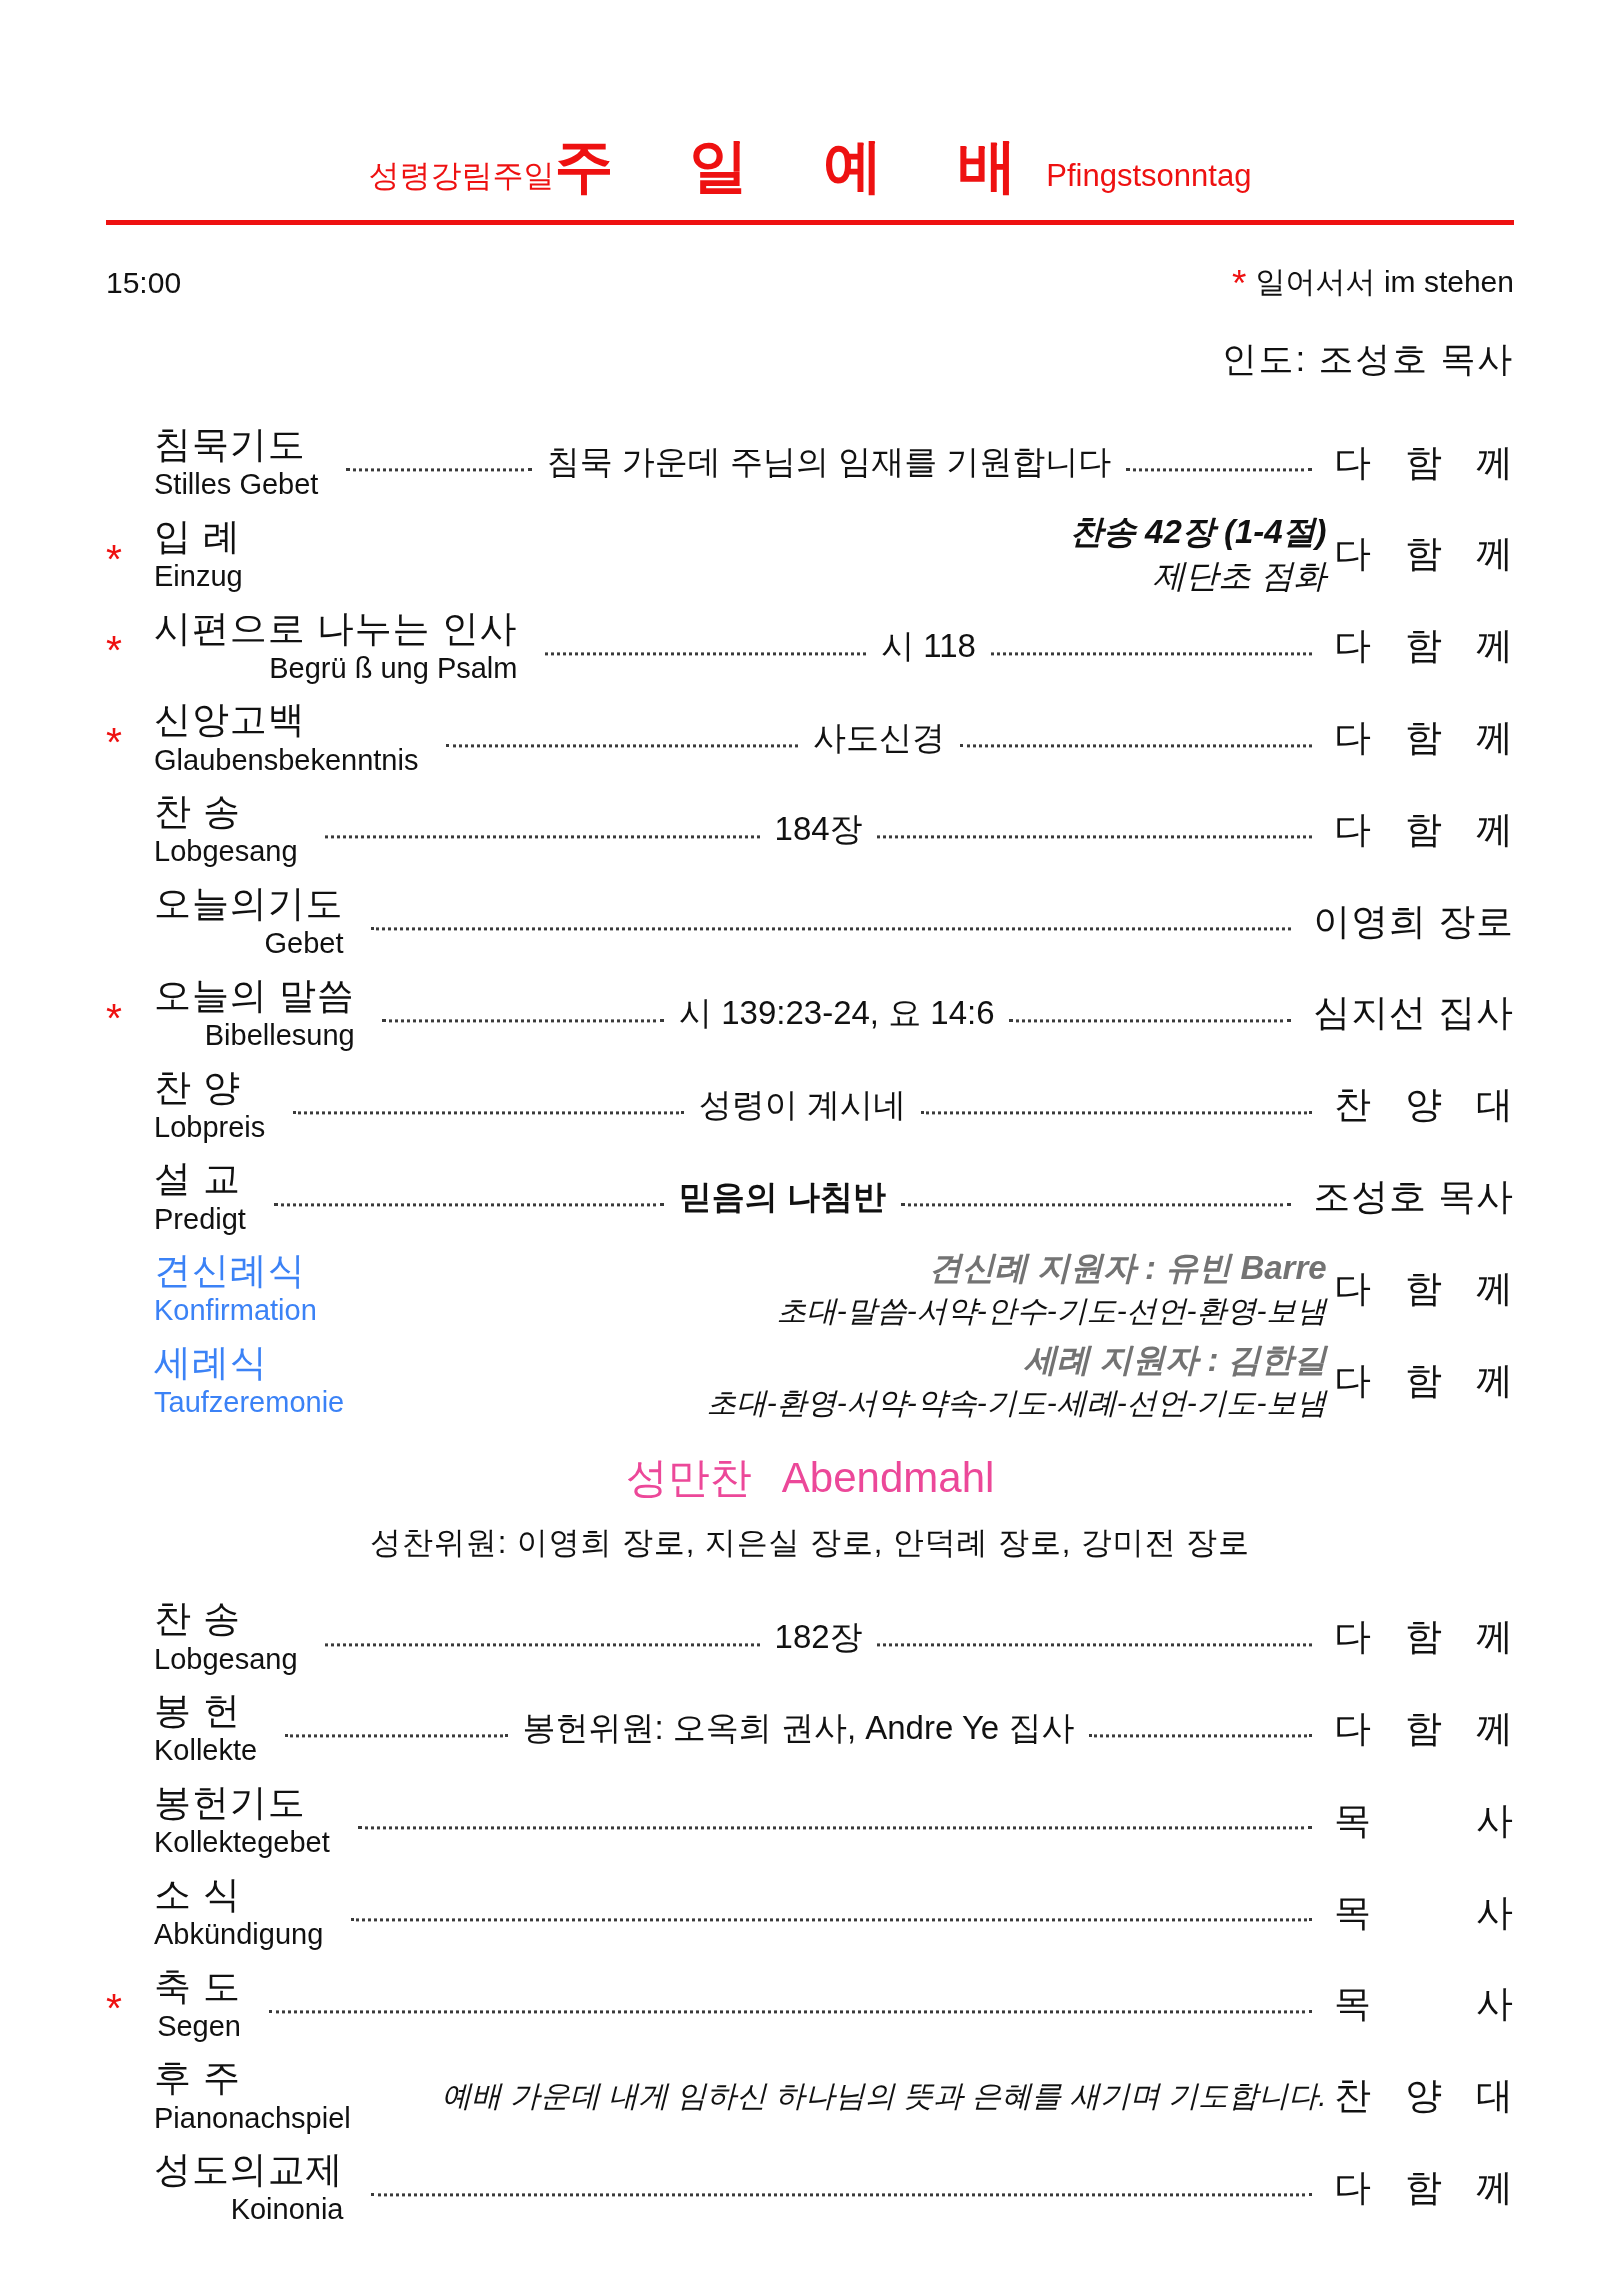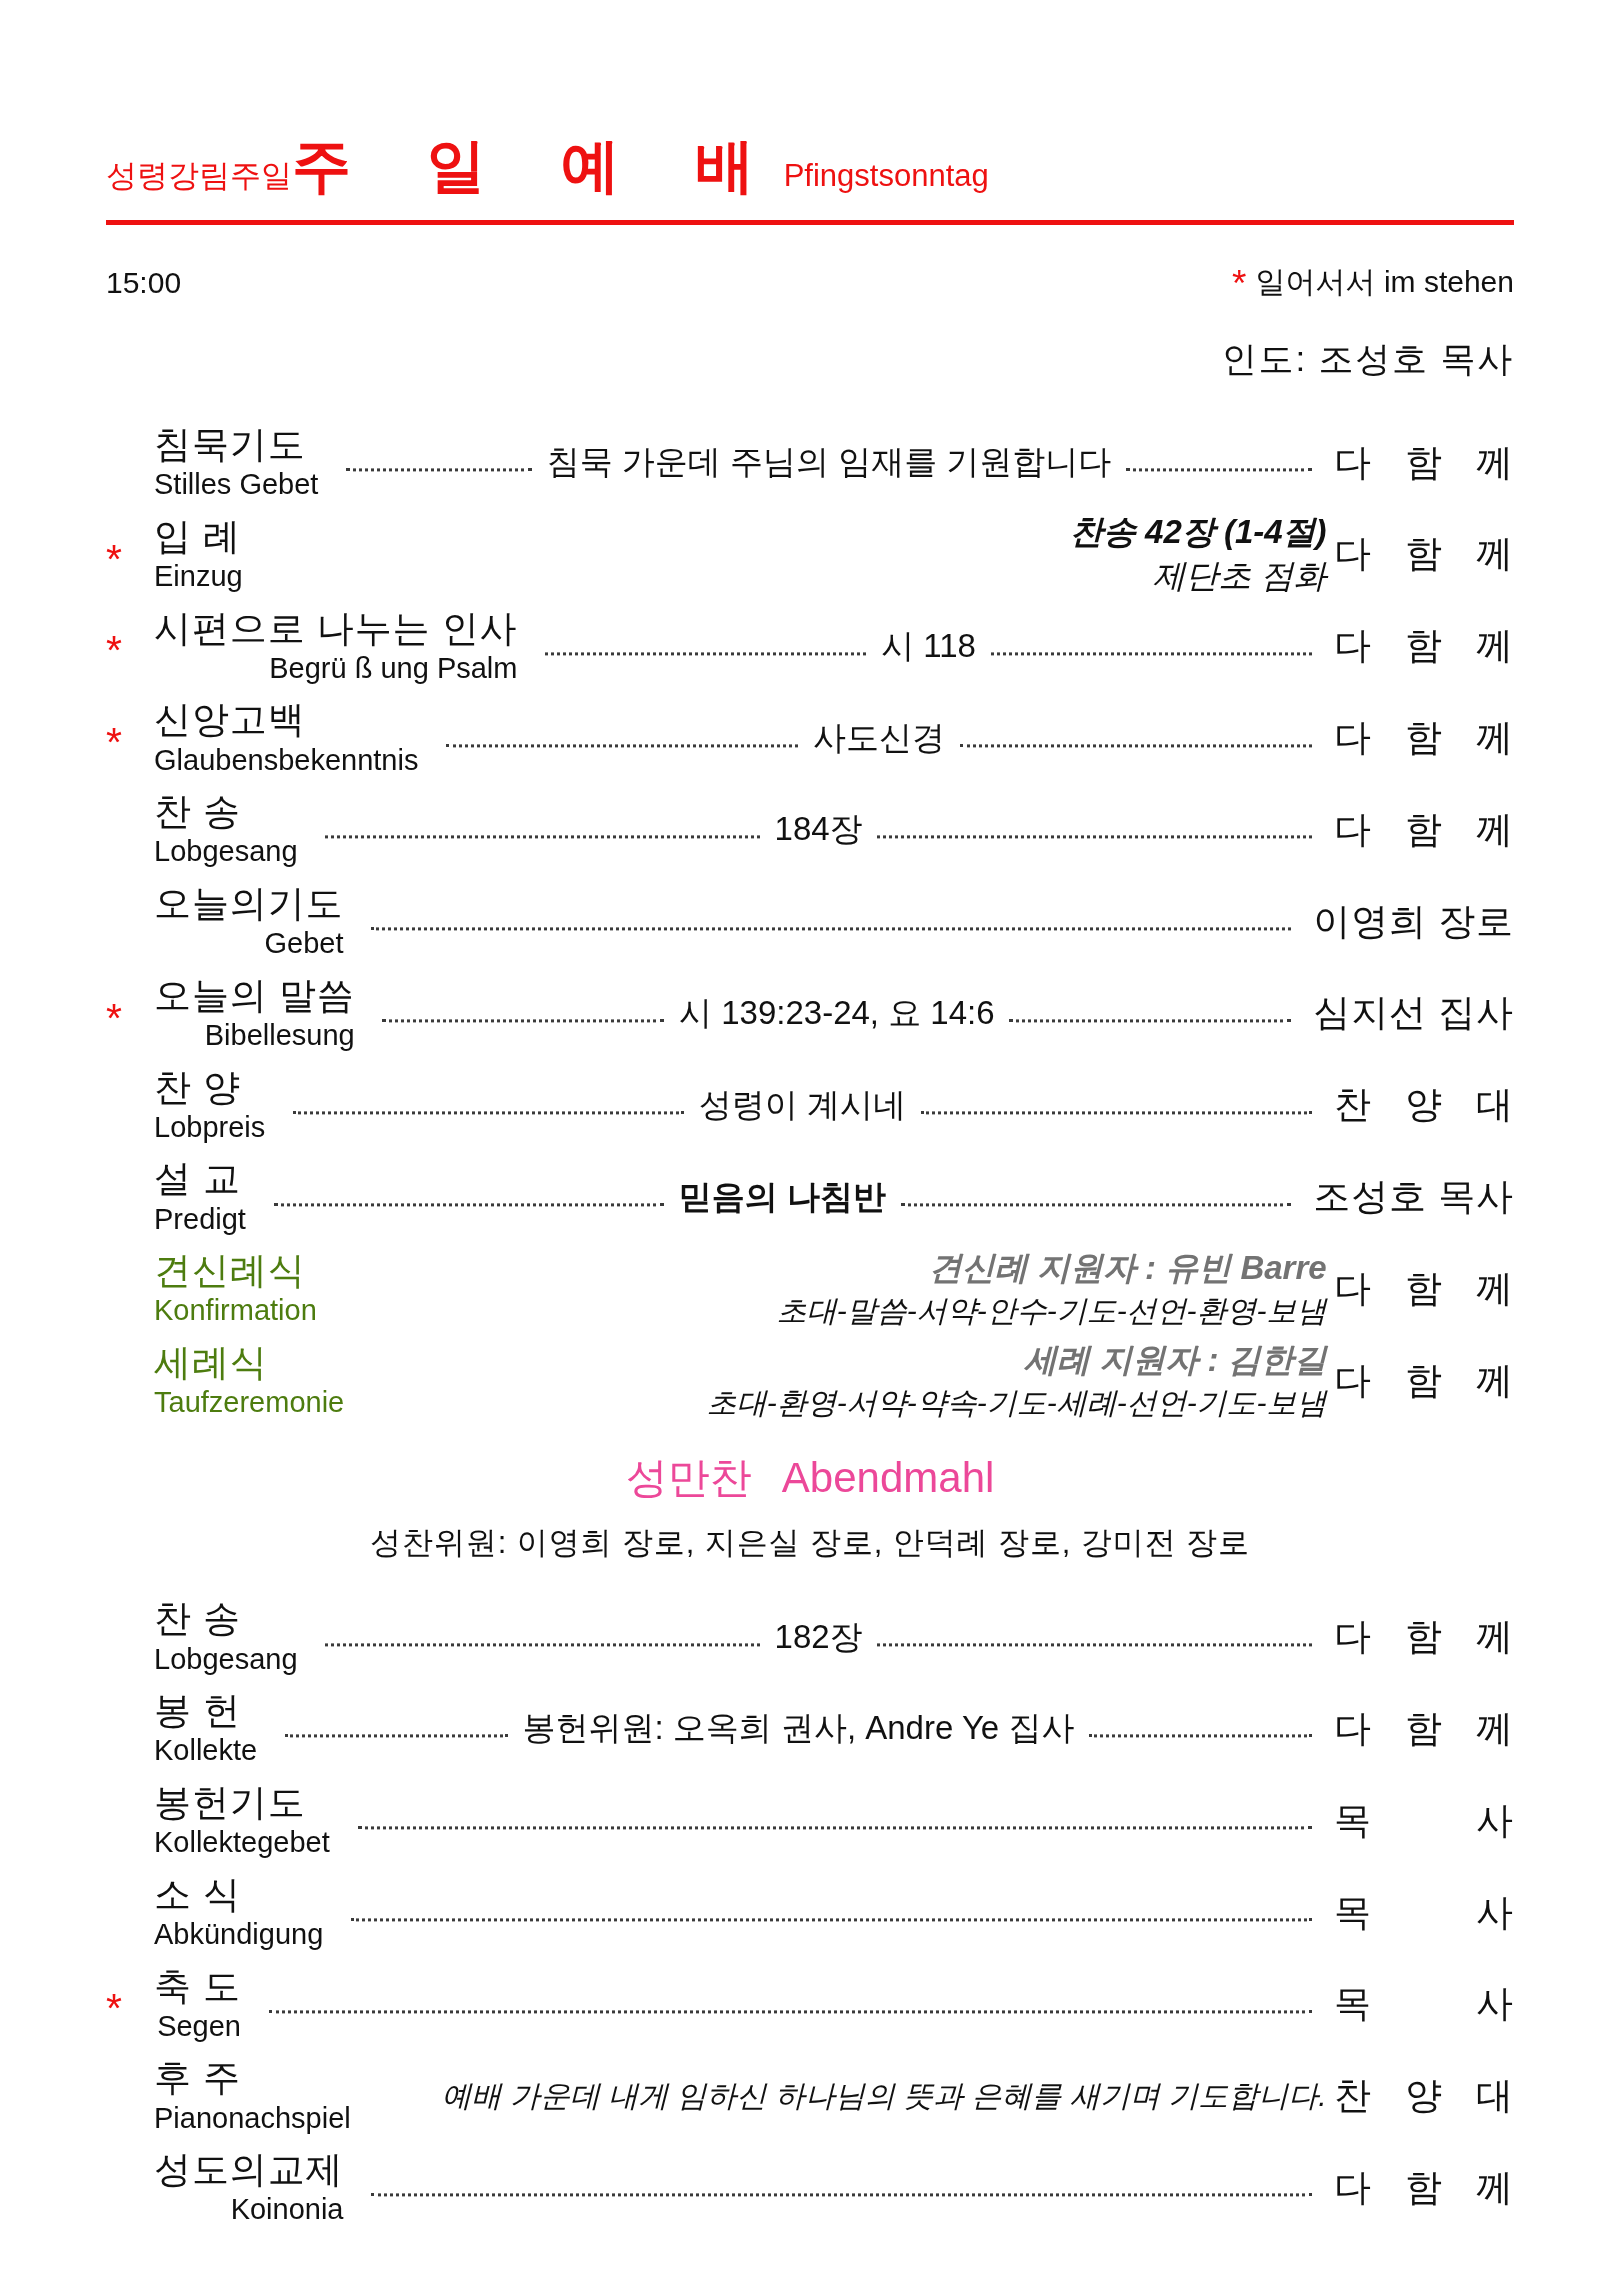--- a/index.html
+++ b/index.html
@@ -3,37 +3,37 @@
 <meta charset="utf-8">
 <style>
   html,body{margin:0;padding:0;background:#ffffff;}
   body{
     width:1618px;height:2289px;position:relative;
     font-family:"Liberation Sans","DejaVu Sans",sans-serif;
     color:#111111;box-sizing:border-box;
     padding:137px 104px 37px 106px;
   }
   
-  .header{display:flex;justify-content:flex-start;align-items:flex-end;}
+  .header{display:flex;justify-content:center;align-items:flex-end;}
   .header .side-label{font-size:31px;color:#ee1111;line-height:1;padding-bottom:5.5px;}
   .header .main-title{font-size:59px;color:#ee1111;font-weight:600;letter-spacing:0.5em;line-height:1;white-space:nowrap;}
   .rule{border-top:5.5px solid #ee1111;margin-top:24px;}
   
   .sub1{display:flex;justify-content:space-between;align-items:center;margin-top:37px;font-size:30px;}
   .sub1 .stand{white-space:nowrap;}
   .star-red{color:#ee1111;font-size:37px;vertical-align:-3.7px;margin-right:9.2px;}
   .sub2{text-align:right;font-size:35px;margin-top:31px;letter-spacing:1.8px;}
   
   .service-list{margin-top:35px;}
   .service-row{display:flex;align-items:center;min-height:90px;margin-bottom:1.8px;}
   .star-col{width:48px;flex:0 0 48px;font-size:41px;color:#ee1111;line-height:1;padding-top:9.2px;}
   .title-col{flex:0 0 auto;margin-right:13px;max-width:517px;}
   .title-ko{font-size:37px;line-height:1.12;letter-spacing:0.9px;white-space:nowrap;}
   .title-de{font-size:29px;line-height:1.18;margin-top:1.8px;white-space:nowrap;text-align:right;}
-  .title-col.blue .title-ko,.title-col.blue .title-de{color:#4d7c0f;}
+  .title-col.blue .title-ko,.title-col.blue .title-de{color:#3b82f6;}
   .center-col{flex:1 1 auto;display:flex;align-items:center;min-width:0;font-size:33px;}
   .leader{flex:1 1 auto;height:0;border-bottom:3.7px dotted #3a3a3a;margin:0 14.8px;transform:translateY(7.4px);min-width:28px;}
   .center-text{white-space:nowrap;}
   .center-lines{flex:1 1 auto;text-align:right;font-style:italic;}
   .center-line{line-height:1.35;}
   .center-line.bold,.center-text.bold{font-weight:700;}
   .center-line.blue{color:#737373;}
   .center-line.small,.center-text.small{font-size:30px;}
   .right-col{flex:0 0 auto;margin-left:7.4px;font-size:37px;white-space:nowrap;letter-spacing:0.9px;}
   .right-col.spread{width:180px;text-align:justify;text-align-last:justify;-moz-text-align-last:justify;}

